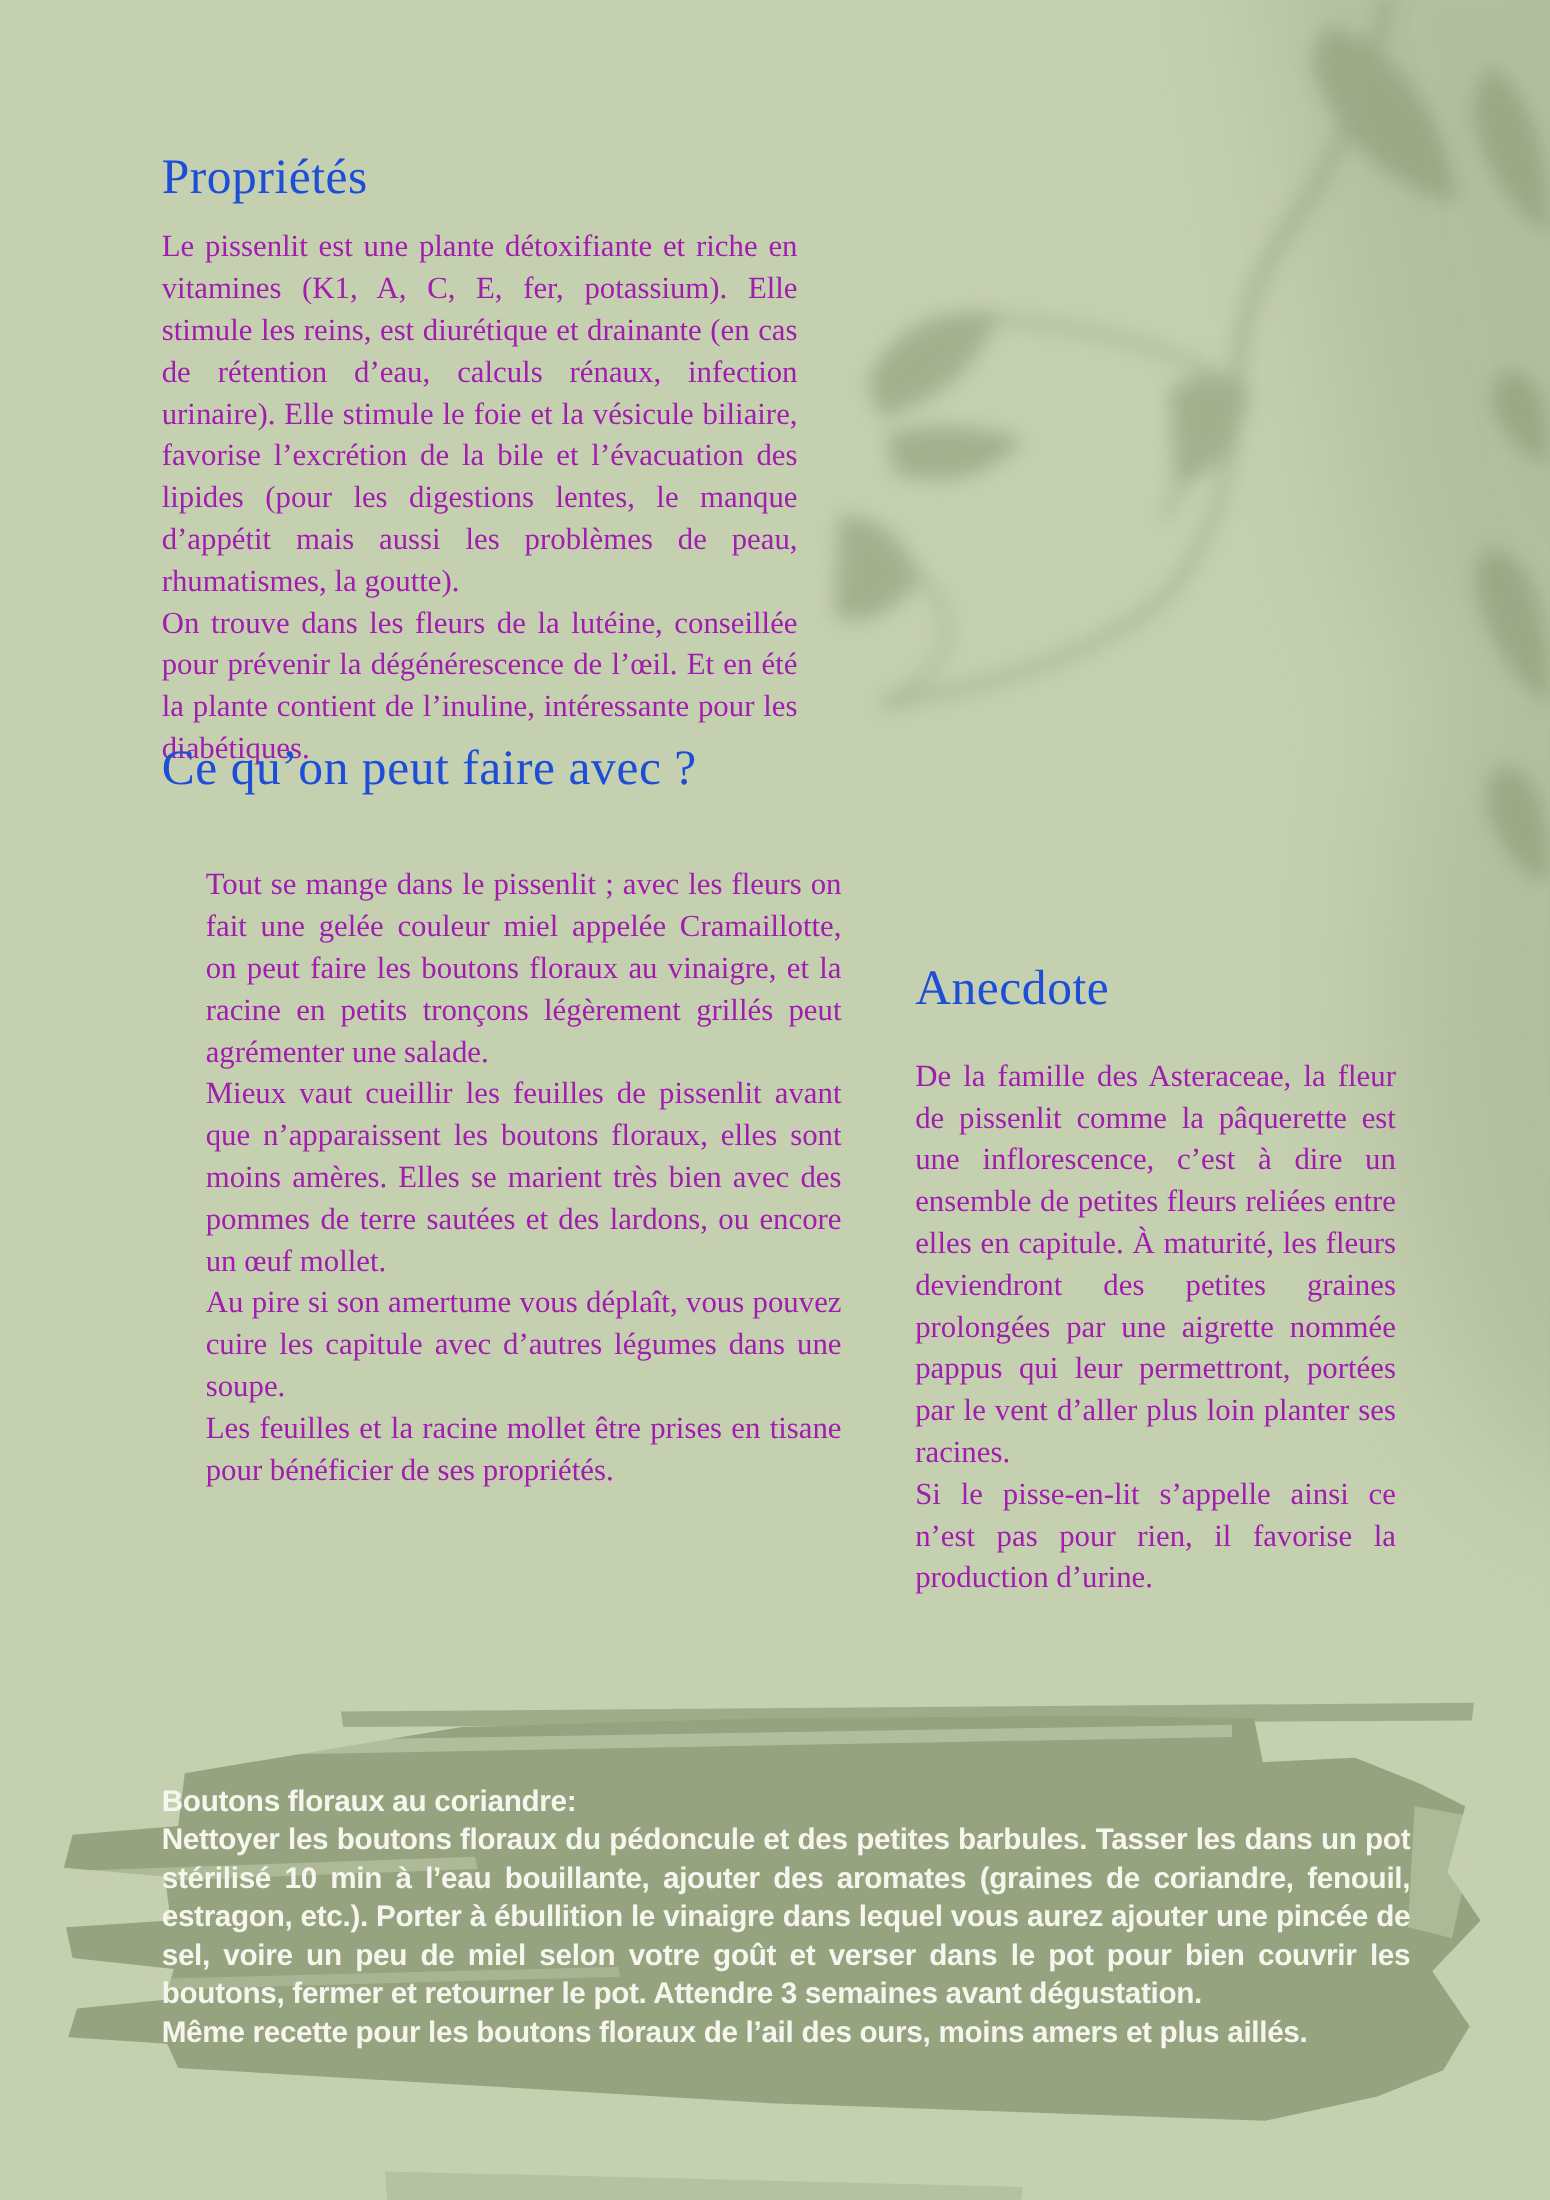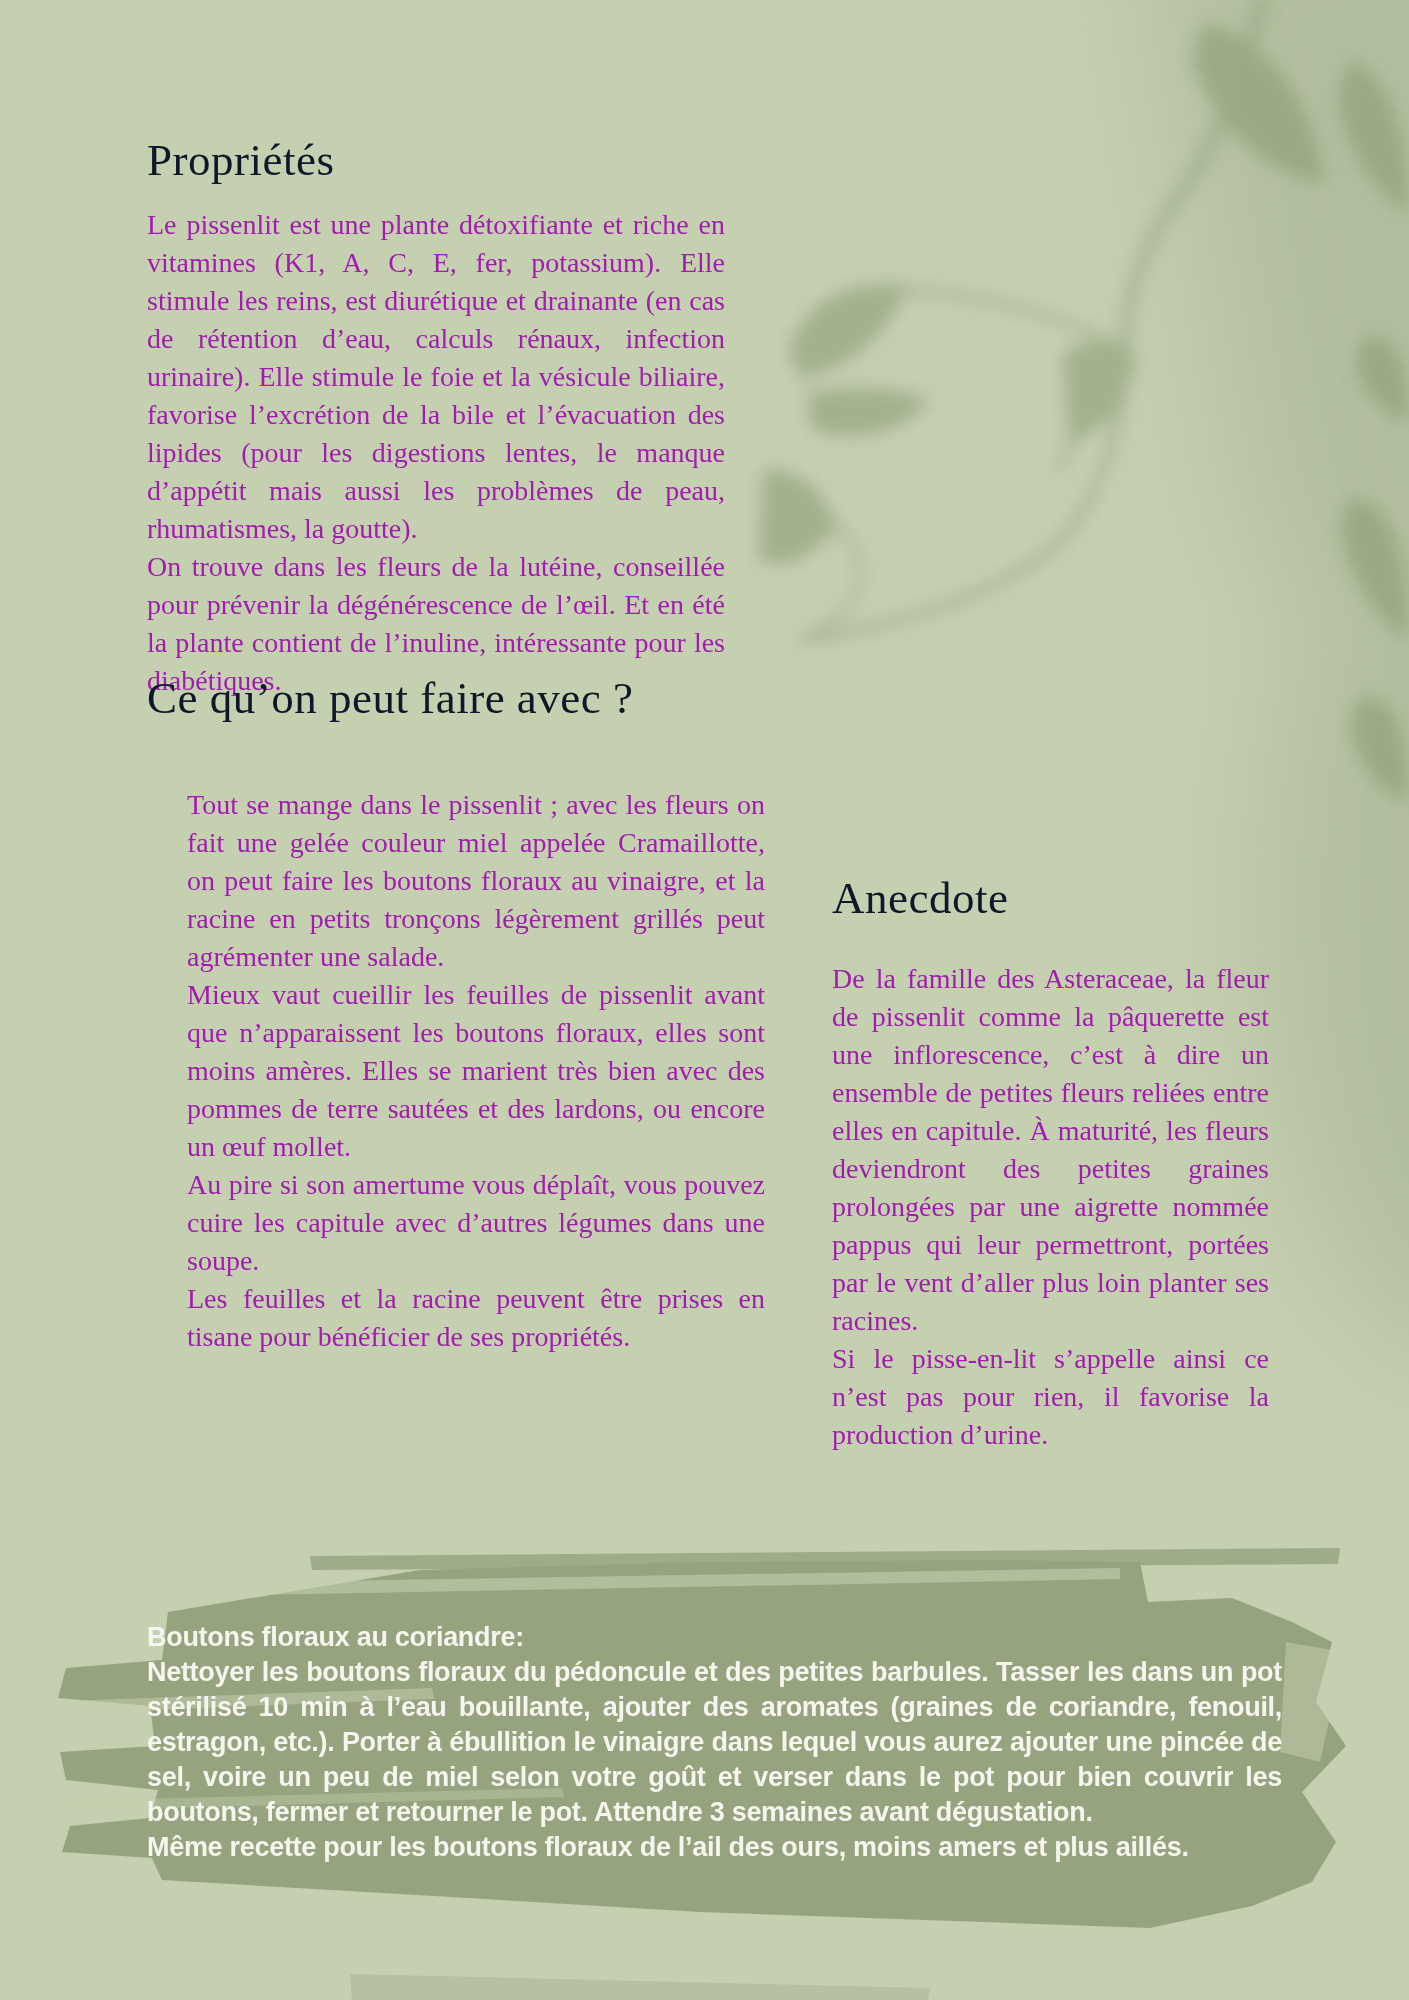--- a/index.html
+++ b/index.html
@@ -5,21 +5,21 @@
   html,body{margin:0;padding:0;background:#b9c6a4;}
   .page{
     position:relative;width:1409px;height:2000px;margin:0 auto;
     background:#c5d0b0;overflow:hidden;
     font-family:"Liberation Serif", serif;color:#2e3a2b;
   }
   svg.decor,svg.band{position:absolute;left:0;top:0;pointer-events:none;}
   .txt{position:absolute;z-index:5;}
   h2.sec{
     margin:0;font-weight:400;font-size:45px;line-height:1.1;
-    color:#0f172a;font-family:"Liberation Serif", serif;letter-spacing:0.5px;
+    color:#1d4ed8;font-family:"Liberation Serif", serif;letter-spacing:0.5px;
   }
   .body-col p{
     margin:0;font-size:28px;line-height:38px;text-align:justify;
     color:#a21caf;
   }
   .heading-recette{
     color:#f6f6ef;font-size:41px;font-weight:400;letter-spacing:1px;
     text-align:center;font-family:"Liberation Serif", serif;
   }
   .recipe{
@@ -96,21 +96,21 @@
     <p>On trouve dans les fleurs de la lutéine, conseillée pour prévenir la dégénérescence de l’œil. Et en été la plante contient de l’inuline, intéressante pour les diabétiques.</p>
   </div>
 
   <div class="txt" style="left:147px;top:674px;">
     <h2 class="sec">Ce qu’on peut faire avec ?</h2>
   </div>
   <div class="txt body-col" style="left:147px;top:786px;width:578px;margin-left:40px;">
     <p>Tout se mange dans le pissenlit ; avec les fleurs on fait une gelée couleur miel appelée Cramaillotte, on peut faire les boutons floraux au vinaigre, et la racine en petits tronçons légèrement grillés peut agrémenter une salade.</p>
     <p>Mieux vaut cueillir les feuilles de pissenlit avant que n’apparaissent les boutons floraux, elles sont moins amères. Elles se marient très bien avec des pommes de terre sautées et des lardons, ou encore un œuf mollet.</p>
     <p>Au pire si son amertume vous déplaît, vous pouvez cuire les capitule avec d’autres légumes dans une soupe.</p>
-    <p>Les feuilles et la racine peuvent être prises en tisane pour bénéficier de ses propriétés.</p>
+    <p>Les feuilles et la racine mollet être prises en tisane pour bénéficier de ses propriétés.</p>
   </div>
 
   <div class="txt" style="left:832px;top:874px;">
     <h2 class="sec">Anecdote</h2>
   </div>
   <div class="txt body-col" style="left:832px;top:960px;width:437px;">
     <p>De la famille des Asteraceae, la fleur de pissenlit comme la pâquerette est une inflorescence, c’est à dire un ensemble de petites fleurs reliées entre elles en capitule. À maturité, les fleurs deviendront des petites graines prolongées par une aigrette nommée pappus qui leur permettront, portées par le vent d’aller plus loin planter ses racines.</p>
     <p>Si le pisse-en-lit s’appelle ainsi ce n’est pas pour rien, il favorise la production d’urine.</p>
   </div>
 

